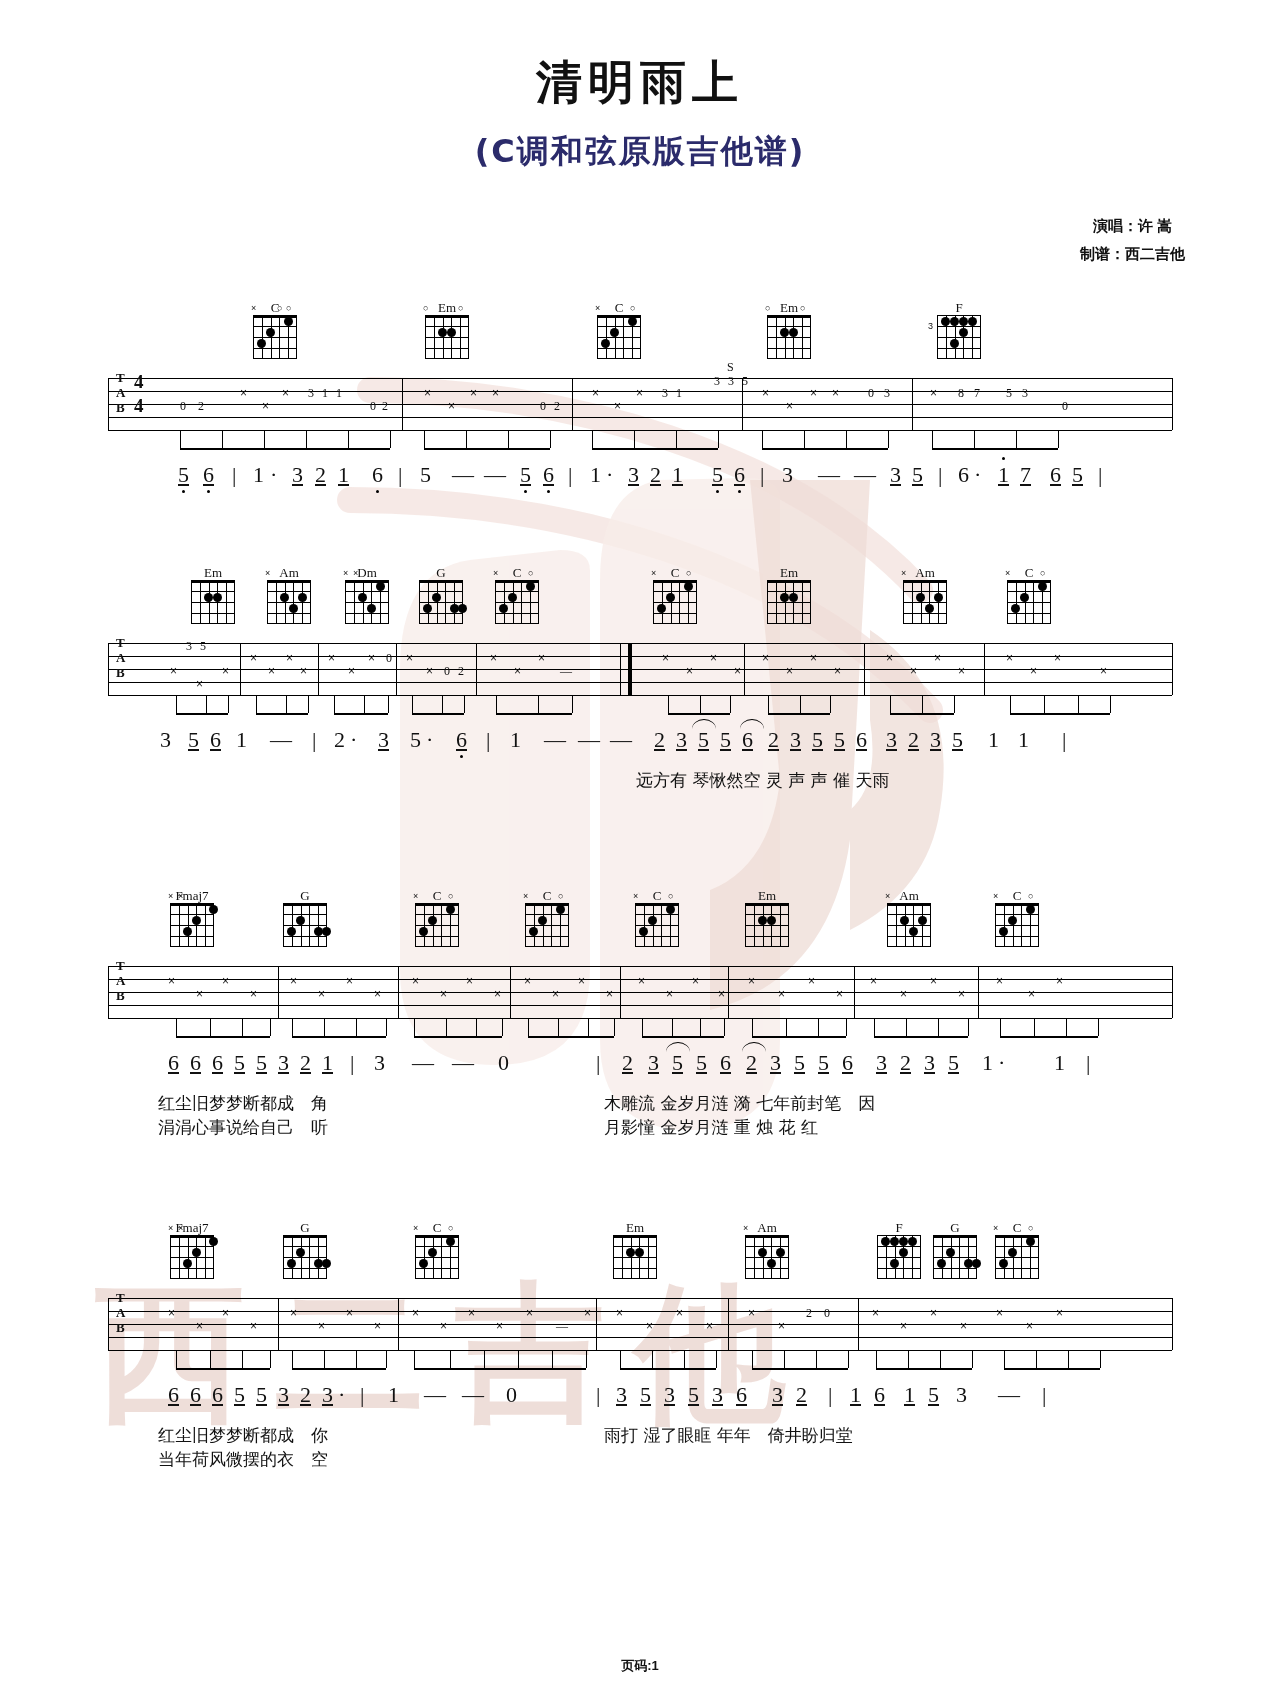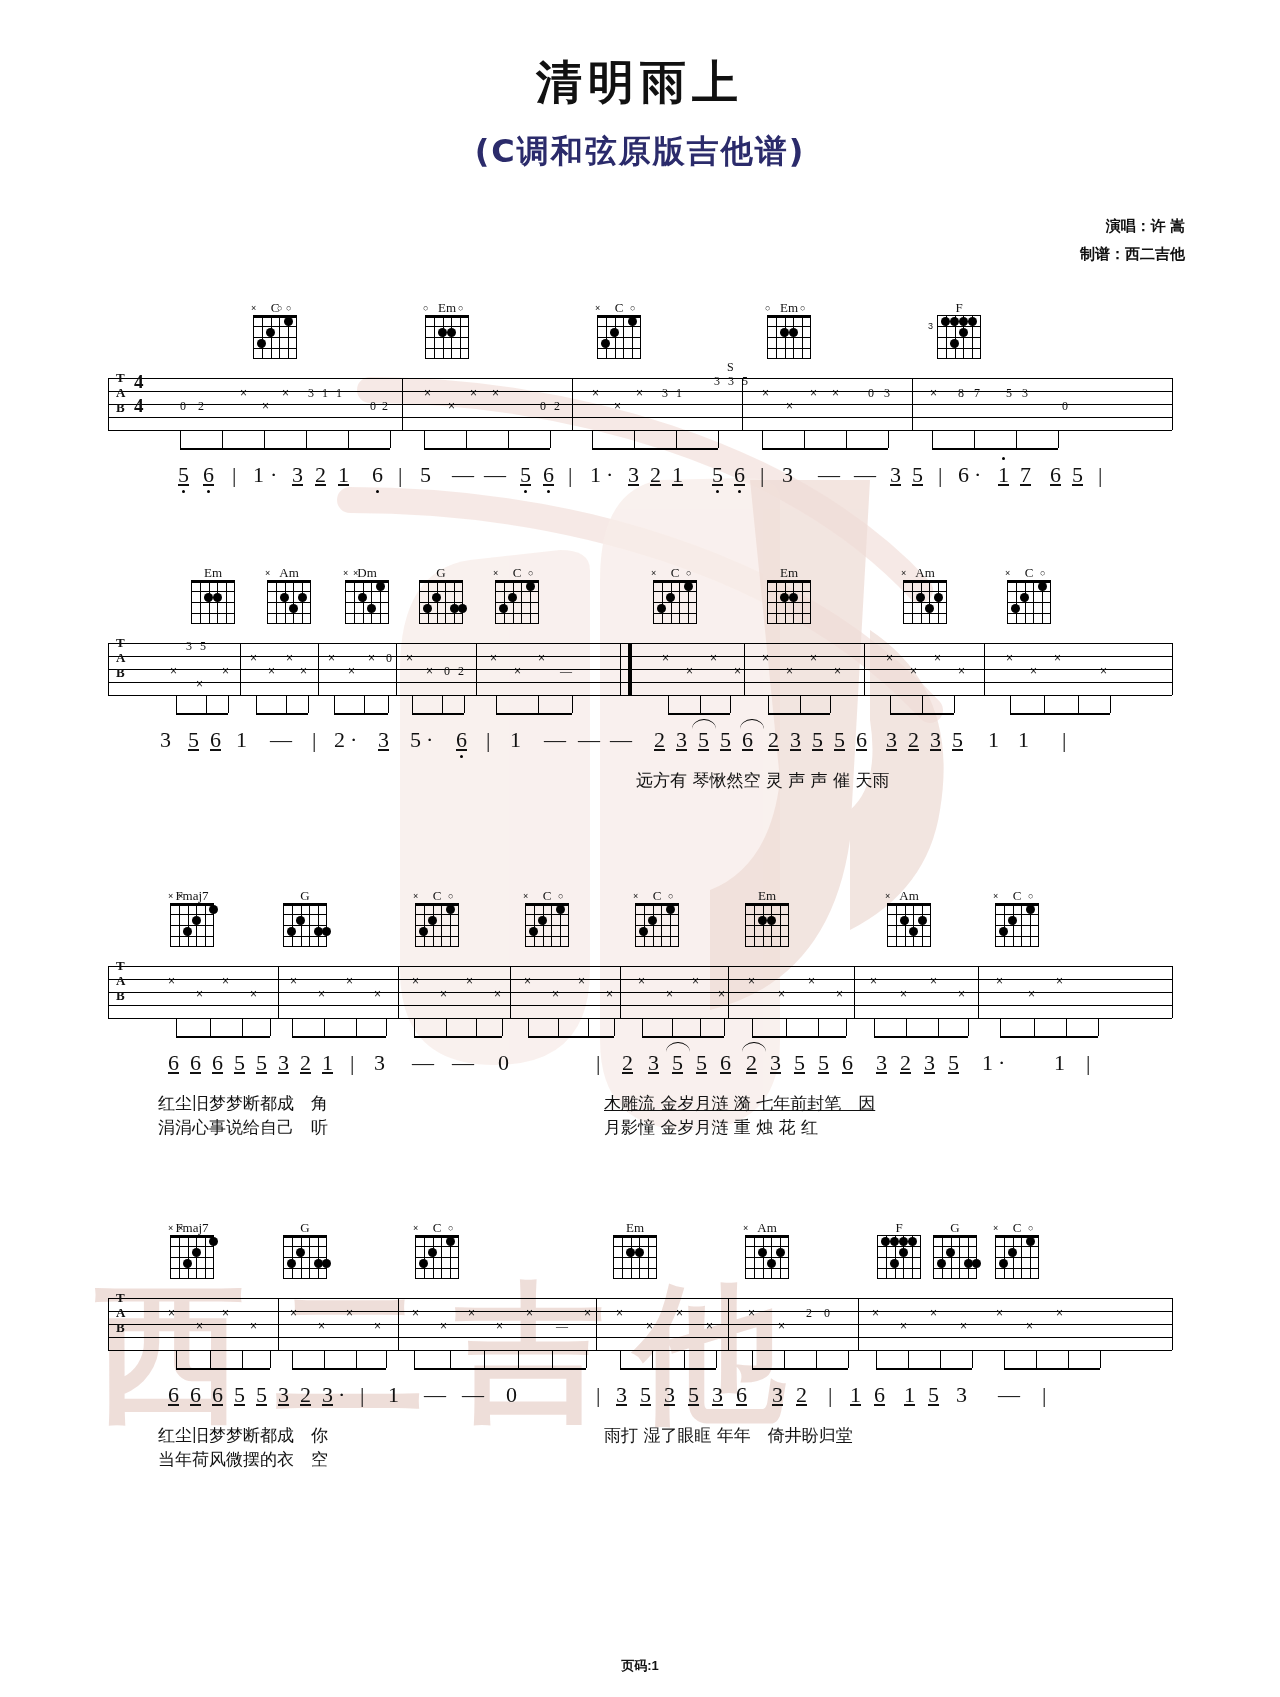--- a/index.html
+++ b/index.html
@@ -33,21 +33,21 @@
     font-size:46px; font-weight:bold; letter-spacing:6px;
     font-family:"DejaVu Sans", sans-serif; z-index:3;
   }
   .subtitle {
     position:absolute; top:130px; left:0; width:1280px; text-align:center;
     font-size:32px; font-weight:bold; letter-spacing:2px;
     color:#2b2b6b; font-family:"DejaVu Sans", sans-serif; z-index:3;
   }
 
   .meta-left { position:absolute; left:108px; top:212px; font-size:15px; line-height:24px; font-weight:bold; z-index:3;}
-  .meta-right { position:absolute; right:95px; top:212px; font-size:15px; line-height:28px; font-weight:bold; text-align:right; z-index:3;}
+  .meta-right { position:absolute; right:95px; top:212px; font-size:15px; line-height:28px; font-weight:bold; text-align:center; z-index:3;}
   .meta-left div span.val { font-size:15px; }
 
   
   .system { position:absolute; left:0; width:1280px; z-index:2; }
 
   
   .chords { position:relative; height:66px; }
   .chord { position:absolute; width:54px; }
   .chord .nm { font-size:13px; text-align:center; height:15px; font-family:"Liberation Serif", serif; }
   .chord .grid { position:relative; width:44px; height:44px; margin:0 auto; }
@@ -993,21 +993,21 @@
       <div class="n u" style="left:924px;top:0;">3</div>
       <div class="n u" style="left:948px;top:0;">5</div>
       <div class="n" style="left:982px;top:0;">1</div>
         <div class="n" style="left:998px;top:0;">·</div>
       <div class="n" style="left:1054px;top:0;">1</div>
       <div class="n" style="left:1086px;top:0;">|</div>
     </div>
 
     <div class="lyrics">
       <span style="left:158px;">红尘旧梦梦断都成　角</span>
-      <span style="left:604px;text-decoration:underline;">木雕流 金岁月涟 漪 七年前封笔　因</span>
+      <span style="left:604px;">木雕流 金岁月涟 漪 七年前封笔　因</span>
     </div>
     <div class="lyrics">
       <span style="left:158px;">涓涓心事说给自己　听</span>
       <span style="left:604px;">月影憧 金岁月涟 重 烛 花 红</span>
     </div>
   </div>
 
   <div class="system" style="top:1220px;">
     <div class="chords">
       <div class="chord" style="left:165px;">

